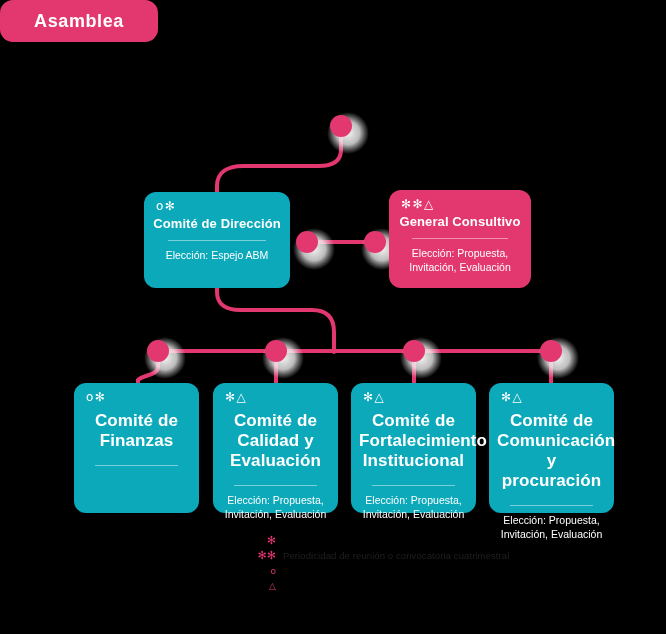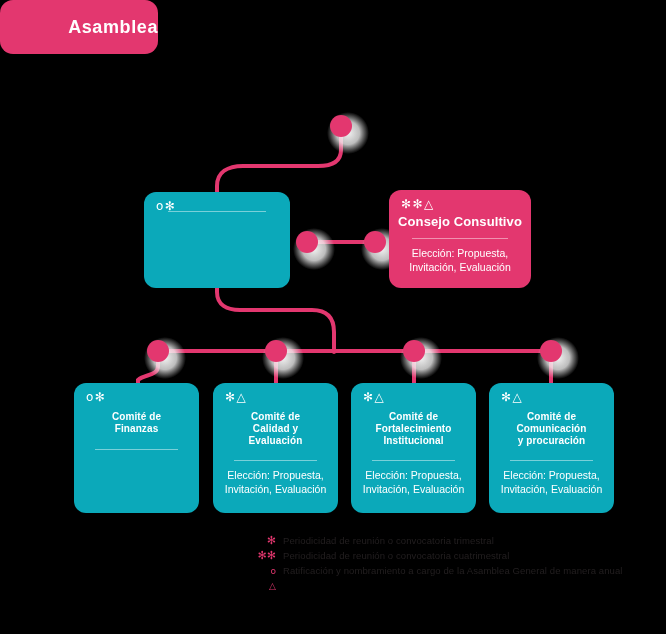--- a/index.html
+++ b/index.html
@@ -48,21 +48,21 @@
     left: 12px;
     top: 8px;
     font-size: 12px;
     letter-spacing: 1.5px;
     line-height: 1;
     color: #ffffff;
     font-family: "DejaVu Sans", sans-serif;
   }
   .node-title {
     font-weight: bold;
-    font-size: 10px;
+    font-size: 17px;
     line-height: 1.18;
     margin-top: 16px;
     letter-spacing: .1px;
   }
   .node-divider {
     width: 76%;
     height: 1px;
     background: rgba(255,255,255,.45);
     margin: 9px auto 8px auto;
   }
@@ -70,26 +70,26 @@
     font-size: 10.5px;
     line-height: 1.32;
     color: #ffffff;
   }
 
   
   #node-asamblea {
     left: 259px;
     top: 71px;
     width: 158px;
-    height: 54px;
+    height: 42px;
     border-radius: 13px;
     background: #E3376F;
     display: flex;
     align-items: center;
-    justify-content: flex-end;
+    justify-content: center;
     z-index: 3;
   }
   #node-asamblea .banner-title {
     font-size: 18px;
     font-weight: bold;
     letter-spacing: .6px;
     color: #ffffff;
   }
 
   
@@ -197,26 +197,28 @@
     <circle cx="414" cy="351" r="11" fill="#E3376F"></circle>
     <circle cx="551" cy="351" r="11" fill="#E3376F"></circle>
   </svg>
 
   <div id="node-asamblea">
     <span class="banner-title">Asamblea</span>
   </div>
 
   <div id="node-direccion" class="node teal">
     <div class="node-symbols">o✻</div>
-    <div class="node-divider"></div>
+    <div class="node-title">Comité de Dirección</div>
+    <div class="node-divider"></div>
+    <div class="node-sub">Elección: Espejo ABM</div>
   </div>
 
   <div id="node-consultivo" class="node pink">
     <div class="node-symbols">✻✻△</div>
-    <div class="node-title">Consejo Consultivo</div>
+    <div class="node-title">General Consultivo</div>
     <div class="node-divider"></div>
     <div class="node-sub">Elección: Propuesta,<br>Invitación, Evaluación</div>
   </div>
 
   <div id="node-finanzas" class="node teal leaf">
     <div class="node-symbols">o✻</div>
     <div class="node-title">Comité de<br>Finanzas</div>
     <div class="node-divider"></div>
   </div>
 
@@ -237,28 +239,26 @@
   <div id="node-comunica" class="node teal leaf">
     <div class="node-symbols">✻△</div>
     <div class="node-title">Comité de<br>Comunicación<br>y procuración</div>
     <div class="node-divider"></div>
     <div class="node-sub">Elección: Propuesta,<br>Invitación, Evaluación</div>
   </div>
 
   <div id="legend">
     <div class="legend-row">
       <span class="legend-mark">✻</span>
-      <span class="legend-text">Periodicidad de reunión o convocatoria trimestral</span>
     </div>
     <div class="legend-row">
       <span class="legend-mark">✻✻</span>
       <span class="legend-text">Periodicidad de reunión o convocatoria cuatrimestral</span>
     </div>
     <div class="legend-row">
       <span class="legend-mark small">o</span>
-      <span class="legend-text">Ratificación y nombramiento a cargo de la Asamblea General de manera anual</span>
     </div>
     <div class="legend-row">
       <span class="legend-mark small">△</span>
     </div>
   </div>
 
 </div>
 
 </body></html>

